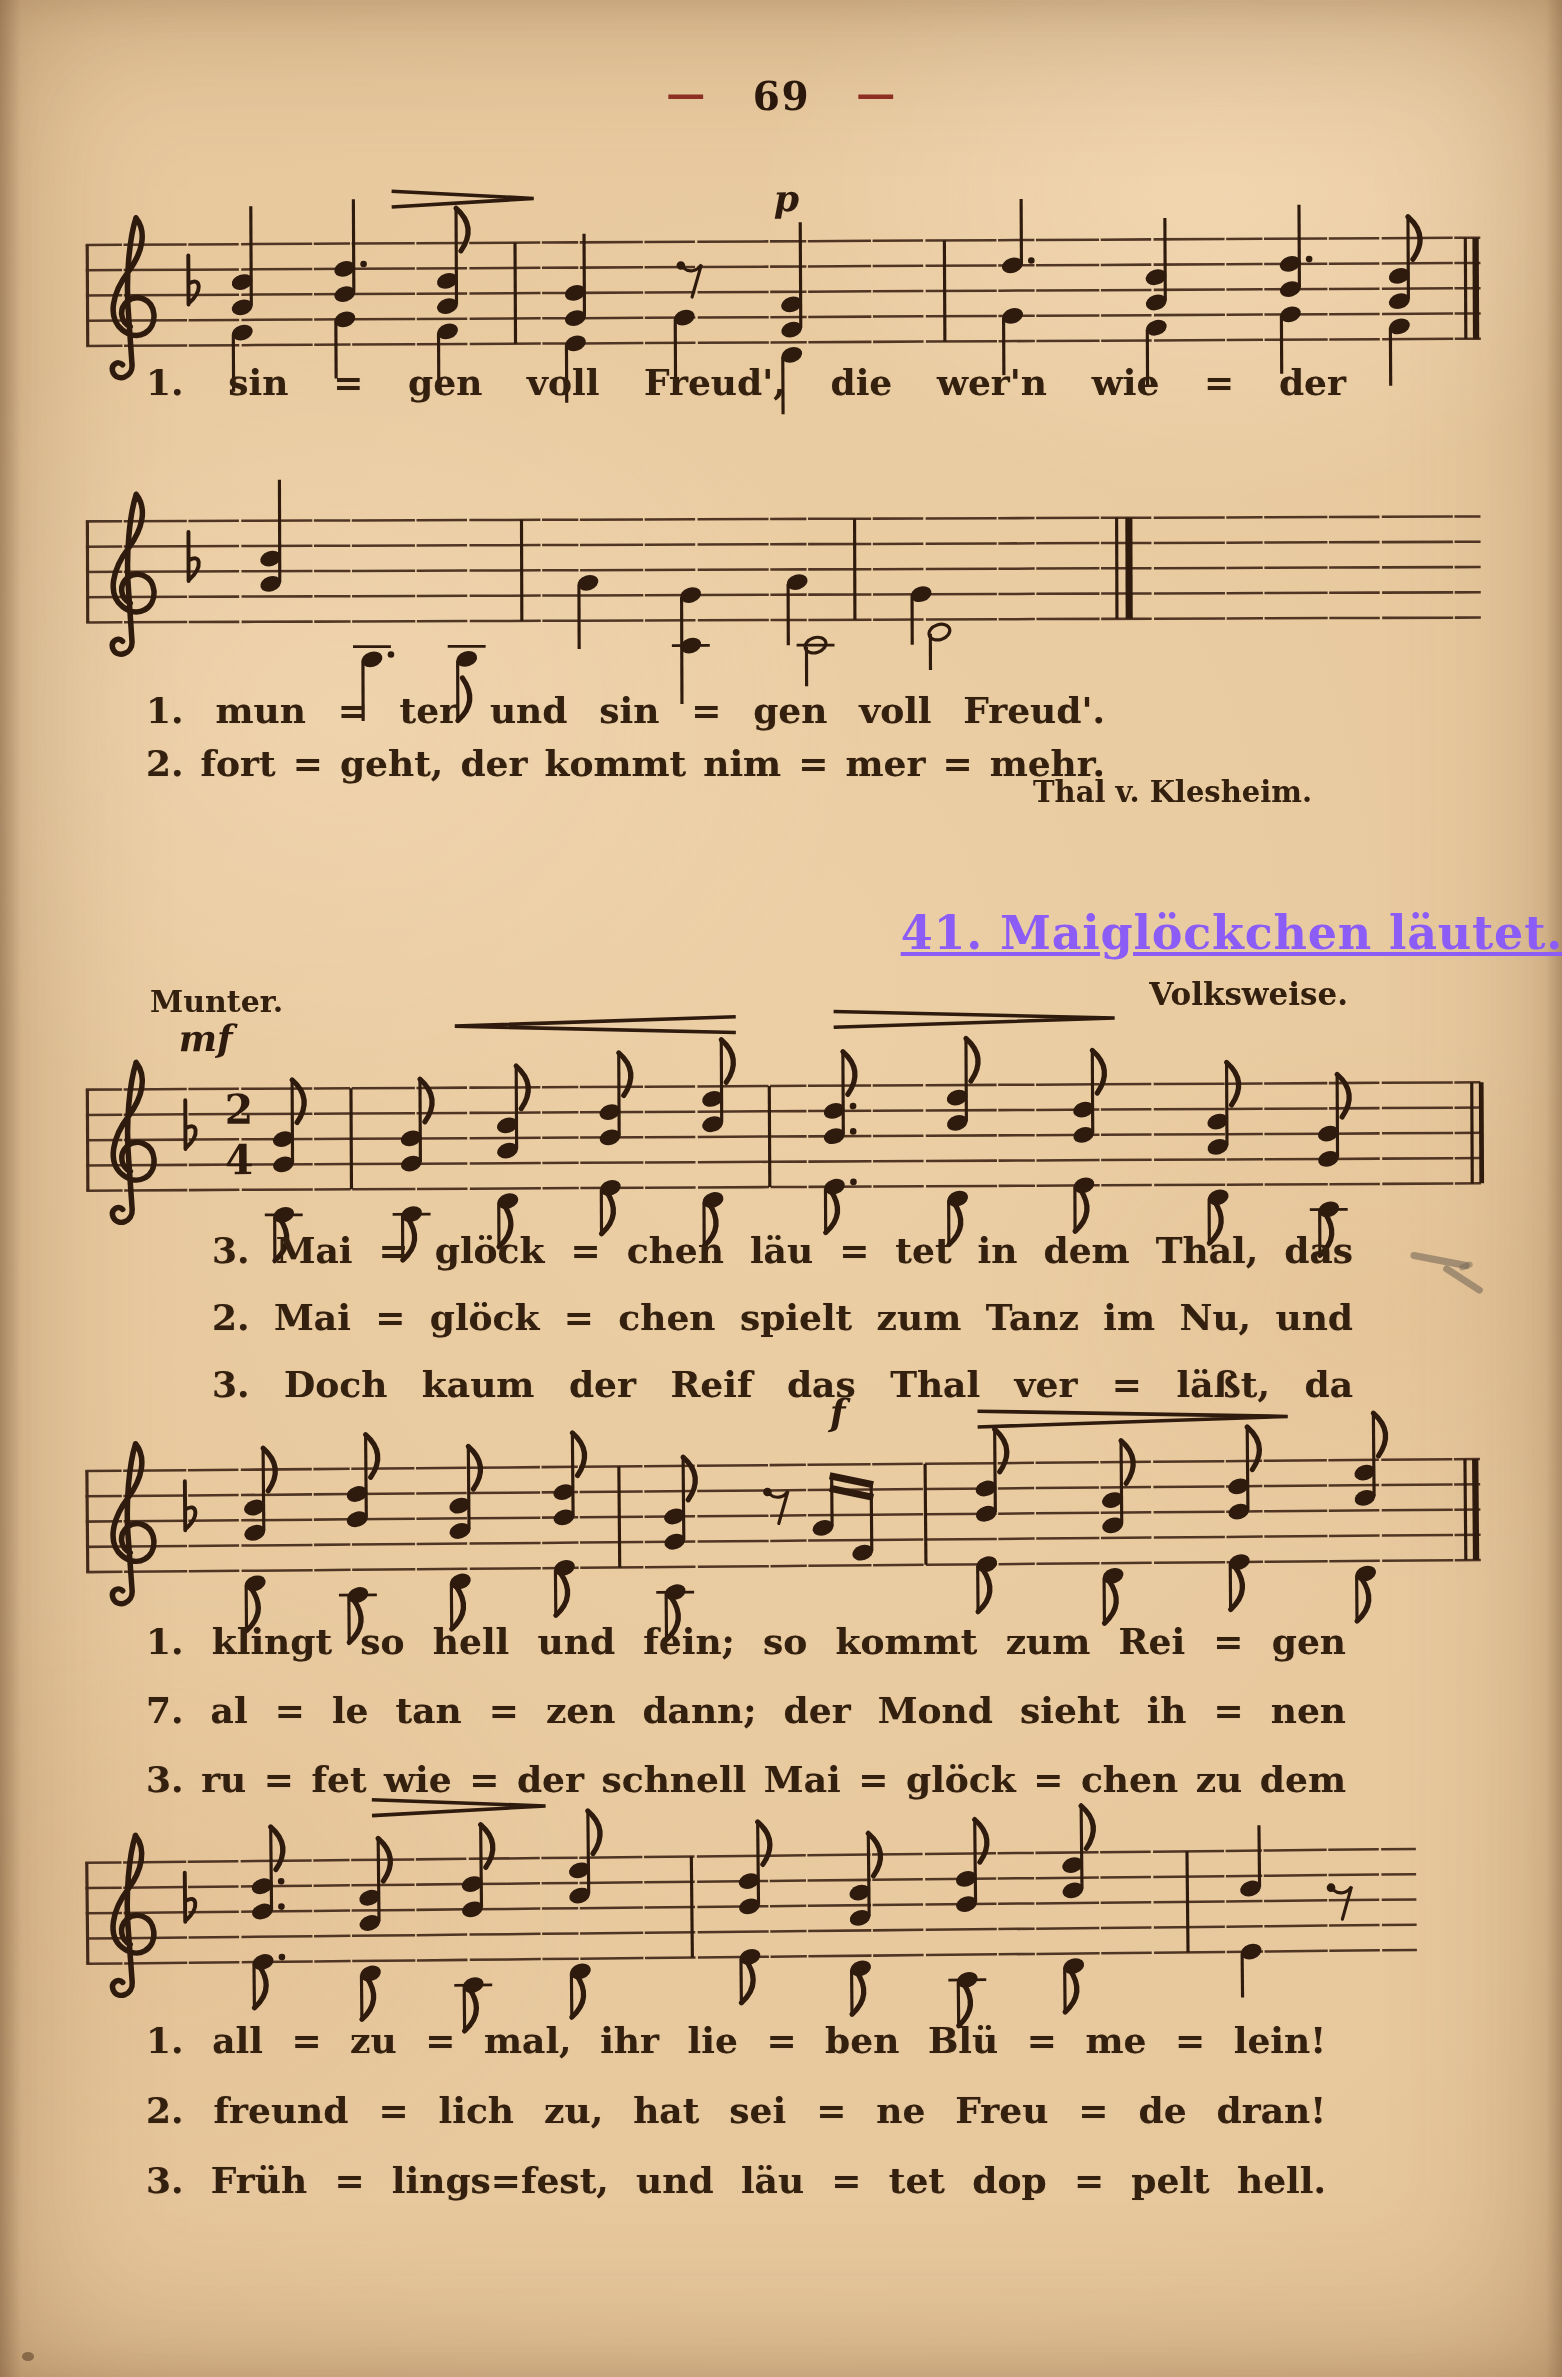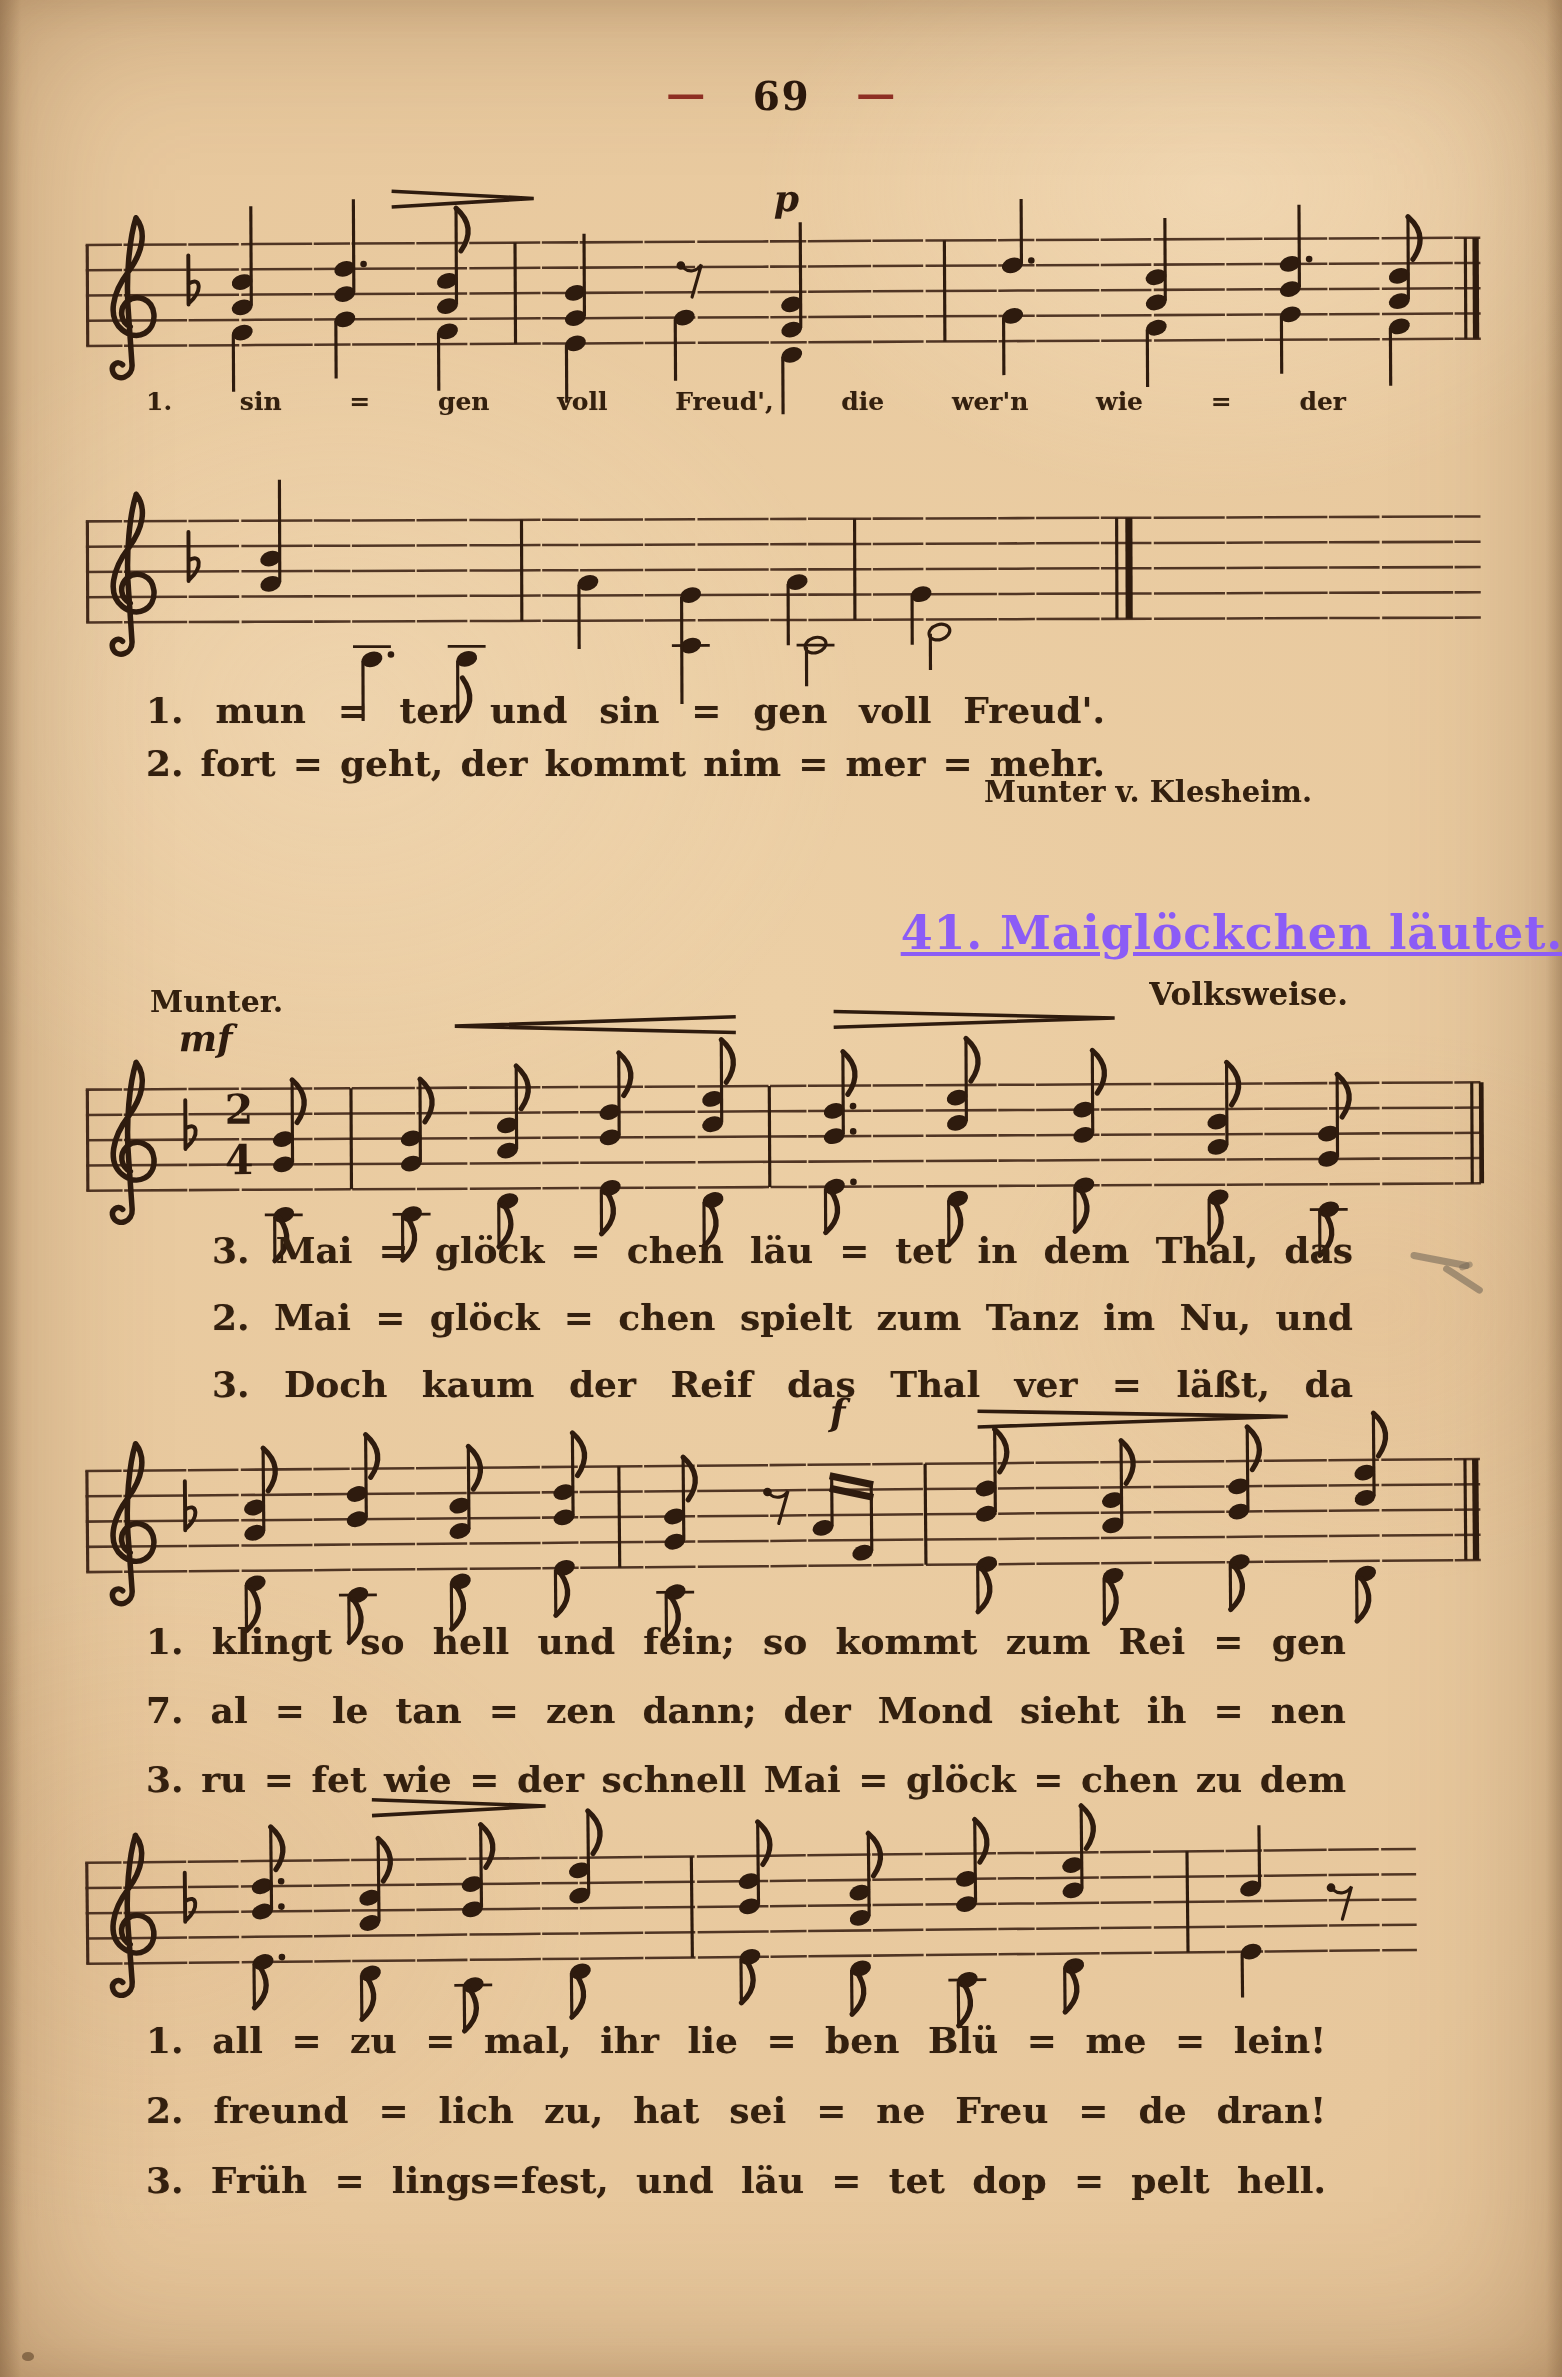--- a/index.html
+++ b/index.html
@@ -18,21 +18,21 @@
   .edgeL{position:absolute;left:0;top:0;bottom:0;width:20.5px;
     background:linear-gradient(90deg,rgba(80,50,25,.28),rgba(80,50,25,0));}
   .edgeR{position:absolute;right:0;top:0;bottom:0;width:17.4px;
     background:linear-gradient(270deg,rgba(80,50,25,.22),rgba(80,50,25,0));}
   .page-head{position:absolute;left:0;right:0;top:73px;text-align:center;
     font-size:39px;font-weight:bold;color:#2b180c;letter-spacing:1.6px;}
   .page-head .dash{color:#8e2f23;font-weight:bold;margin:0 46px;position:relative;top:-3.2px;}
   .lyrics{position:absolute;font-weight:bold;color:#33200f;
     text-shadow:0 0 0.8px rgba(70,35,12,.35);}
   .lyr-line{text-align:justify;text-align-last:justify;white-space:normal;}
-  .b1{left:146px;top:357px;width:1200px;font-size:25px;line-height:51px;margin-top:19px;}
+  .b1{left:146px;top:357px;width:1200px;font-size:36px;line-height:51px;}
   .b2{left:146px;top:684px;width:959px;font-size:36px;line-height:53px;}
   .b3{left:212px;top:1217px;width:1141px;font-size:36px;line-height:67px;}
   .b4{left:146px;top:1607px;width:1200px;font-size:36px;line-height:69px;}
   .b5{left:146px;top:2005px;width:1180px;font-size:36px;line-height:70px;}
   .attribution{position:absolute;right:251px;top:775px;font-size:29px;font-weight:bold;color:#33200f;}
   .song-title{position:absolute;left:0;right:0;top:906px;text-align:right;
     font-size:46px;font-weight:bold;color:#8b5cf6;letter-spacing:0.8px;text-decoration:underline;}
   .tempo{position:absolute;left:150px;top:984px;font-size:30px;font-weight:bold;color:#33200f;}
   .source{position:absolute;right:215px;top:976px;font-size:31px;font-weight:bold;color:#33200f;}
   .staff-host{position:absolute;pointer-events:none;}
@@ -164,21 +164,21 @@
       <line x1="916.5" y1="242" x2="916.5" y2="292" stroke="#2e1b0e" stroke-width="4"></line>
       <ellipse cx="1062" cy="176" rx="13.5" ry="9.5" fill="#2e1b0e" stroke="#2e1b0e" stroke-width="0" transform="rotate(-18 1062 176)"></ellipse>
       <line x1="1050.5" y1="178" x2="1050.5" y2="240" stroke="#2e1b0e" stroke-width="4"></line>
       <ellipse cx="1085" cy="224" rx="13.5" ry="9.5" fill="none" stroke="#2e1b0e" stroke-width="4" transform="rotate(-18 1085 224)"></ellipse>
       <line x1="1073.5" y1="226" x2="1073.5" y2="272" stroke="#2e1b0e" stroke-width="4"></line>
     </svg></div>
 <div class="lyrics b2">
     <div class="lyr-line">1. mun = ter und sin = gen voll Freud'.</div>
     <div class="lyr-line">2. fort = geht, der kommt nim = mer = mehr.</div>
   </div>
-<div class="attribution">Munter v. Klesheim.</div>
+<div class="attribution">Thal v. Klesheim.</div>
 
 <div class="song-title">41. Maiglöckchen läutet.</div>
 <div class="tempo">Munter.</div>
 <div class="source">Volksweise.</div>
 
 <div class="staff-host" style="left: 83px; top: 1001px; width: 1401px; height: 332px; transform: rotate(-0.3deg); transform-origin: left center;"><svg width="1401" height="332" viewBox="0 0 1775 420">
       <line x1="4" y1="112" x2="1771" y2="112" stroke="#43291a" stroke-width="3.2" stroke-dasharray="46 2 80 2 64 3 90 2" opacity="0.92"></line>
       <line x1="4" y1="144" x2="1771" y2="144" stroke="#43291a" stroke-width="3.2" stroke-dasharray="46 2 80 2 64 3 90 2" opacity="0.92"></line>
       <line x1="4" y1="176" x2="1771" y2="176" stroke="#43291a" stroke-width="3.2" stroke-dasharray="46 2 80 2 64 3 90 2" opacity="0.92"></line>
       <line x1="4" y1="208" x2="1771" y2="208" stroke="#43291a" stroke-width="3.2" stroke-dasharray="46 2 80 2 64 3 90 2" opacity="0.92"></line>

